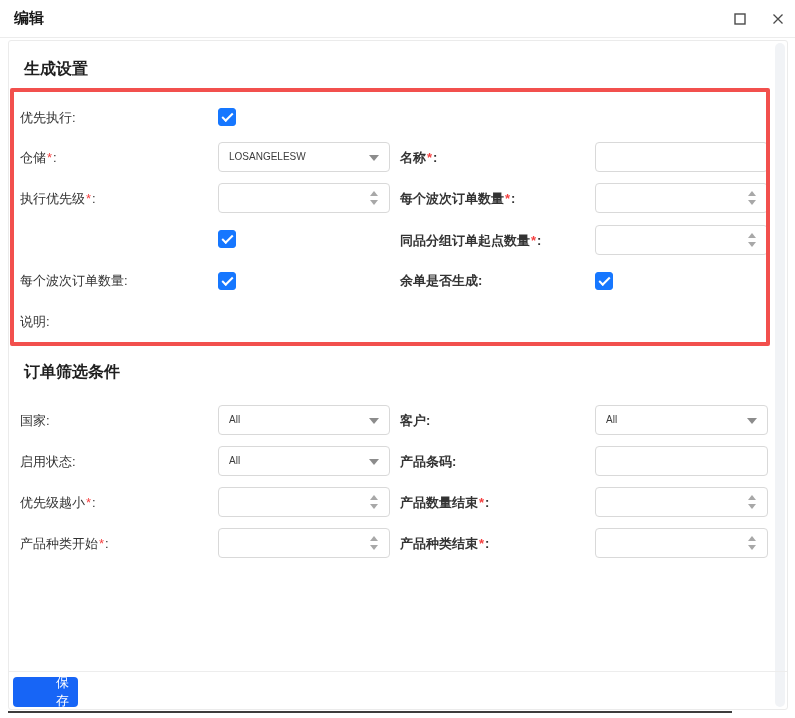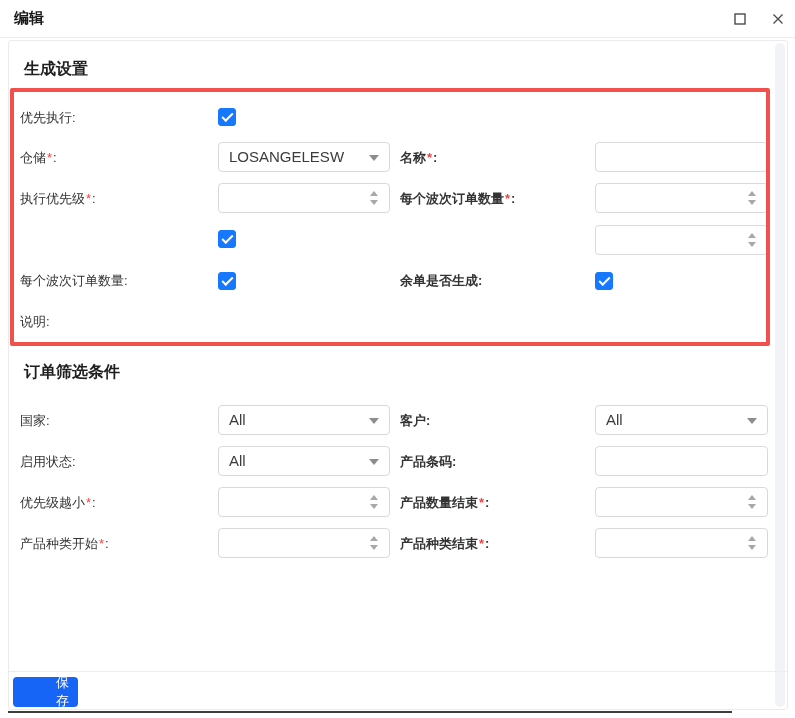--- a/index.html
+++ b/index.html
@@ -28,21 +28,21 @@
                 border:4px solid var(--annotation,#f2504d); border-radius:2px; pointer-events:none; z-index:6; }
 
   
   .lbl { position:absolute; font-size:13px; color:#333; line-height:18px; white-space:nowrap; }
   .c1l { left:20px; } .c2l { left:400px;font-weight:bold; }
   .req { color:var(--required,#f53f3f); margin:0 1px; font-size:13px; }
 
   
   .box { position:absolute; height:30px; background:#fff; border:1px solid #d9d9d9; border-radius:4px; }
   .ctrl1 { left:218px; width:172px; } .ctrl2 { left:595px; width:173px; }
-  .box .val { display:block; line-height:28px; padding-left:10px; font-size:15px; color:#3c3c3c;
+  .box .val { display:block; line-height:28px; padding-left:10px; font-size:10px; color:#3c3c3c;
               white-space:nowrap; overflow:hidden; }
   .caret { position:absolute; right:10px; top:12px; width:0; height:0;
            border-left:5px solid transparent; border-right:5px solid transparent; border-top:6px solid #8c8c8c; }
   .spin { position:absolute; right:11px; top:7px; display:flex; flex-direction:column; align-items:center; }
   .tri-up { width:0; height:0; border-left:4px solid transparent; border-right:4px solid transparent;
             border-bottom:5px solid #a8a8a8; margin-bottom:4px; cursor:pointer; }
   .tri-down { width:0; height:0; border-left:4px solid transparent; border-right:4px solid transparent;
               border-top:5px solid #a8a8a8; cursor:pointer; }
 
   .checkbox { position:absolute; width:18px; height:18px; border-radius:3px; background:#fff;
@@ -105,20 +105,21 @@
   </div>
   <div class="lbl c2l" style="top:190px"><span>每个波次订单数量</span><span class="req">*</span><span>:</span></div>
   <div class="box ctrl2" style="top:183px">
     <span class="spin">
         <span class="tri-up"></span>
         <span class="tri-down"></span>
       </span>
   </div>
 
   <span class="checkbox checked" style="left:218px;top:230px"></span>
+  <div class="lbl c2l" style="top:232px"><span>同品分组订单起点数量</span><span class="req">*</span><span>:</span></div>
   <div class="box ctrl2" style="top:225px">
     <span class="spin">
         <span class="tri-up"></span>
         <span class="tri-down"></span>
       </span>
   </div>
 
   <div class="lbl c1l" style="top:272px"><span>每个波次订单数量</span><span>:</span></div>
   <span class="checkbox checked" style="left:218px;top:272px"></span>
   <div class="lbl c2l" style="top:272px"><span>余单是否生成</span><span>:</span></div>

